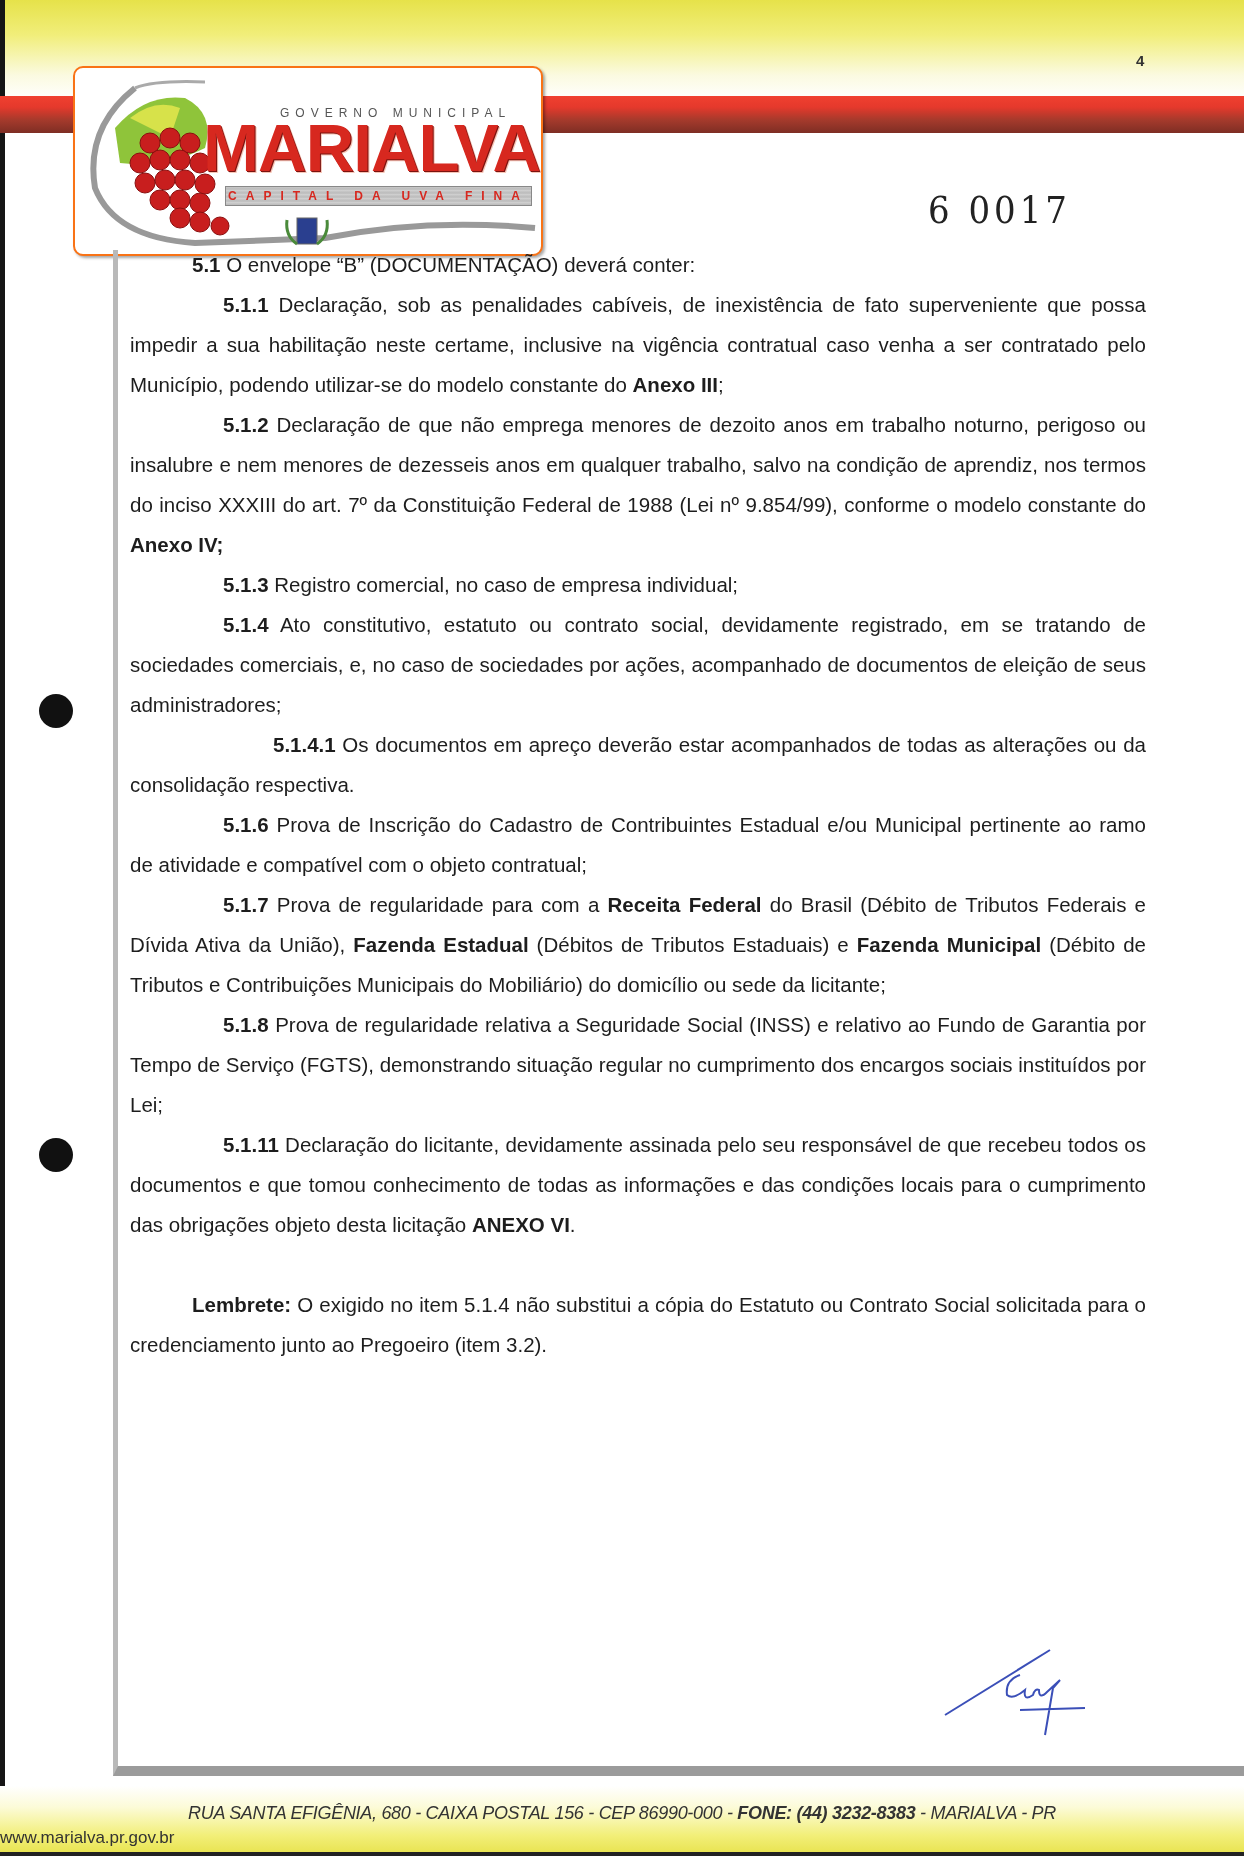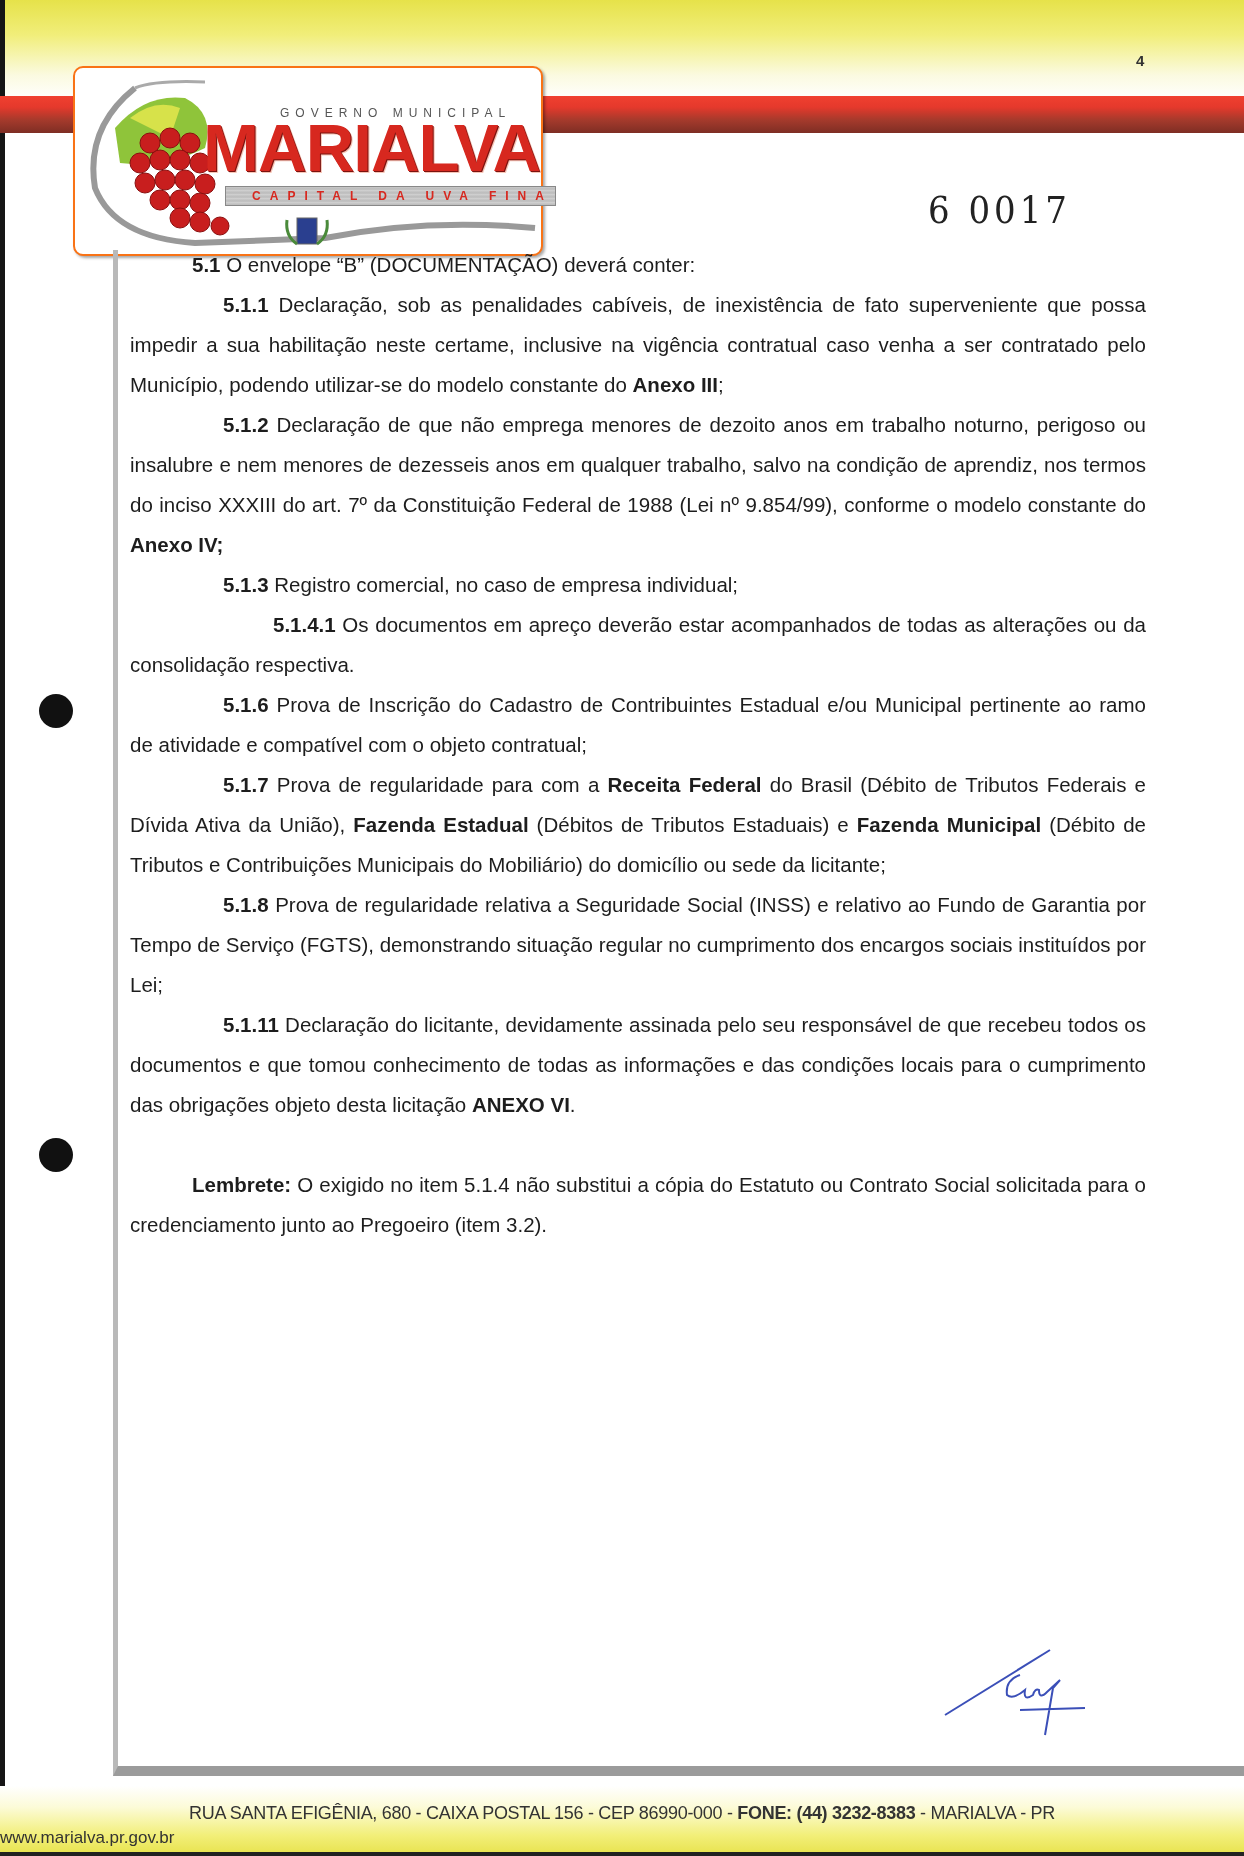--- a/index.html
+++ b/index.html
@@ -39,21 +39,21 @@
   }
   .logo-name {
     position: absolute; left: 128px; top: 42px; font-size: 66px; font-weight: bold; color: #d7281f;
     letter-spacing: -1px; transform: scaleX(1.02); transform-origin: left;
     text-shadow: 1px 1px 0 #7a1310, 2px 2px 0 #f6c6b8;
   }
   .logo-tagline {
     position: absolute; left: 150px; top: 118px; width: 305px; height: 18px;
     background: repeating-linear-gradient(to bottom, #c9c9c9 0, #bbb 2px, #d5d5d5 4px);
     border: 1px solid #888; font-size: 12px; font-weight: bold; color: #d7281f;
-    letter-spacing: 9px; text-align: center; line-height: 18px; padding-left: 24px;
+    letter-spacing: 9px; text-align: center; line-height: 18px;
   }
   .frame {
     position: absolute; left: 113px; top: 250px; width: 1131px; height: 1526px;
     border-left: 5px solid #b9b9b9; border-bottom: 10px solid #9b9b9b;
     box-sizing: border-box;
   }
   .hole {
     position: absolute; width: 34px; height: 34px; border-radius: 50%; background: #111;
   }
   .content {
@@ -69,20 +69,21 @@
   .signature { position: absolute; left: 935px; top: 1640px; }
   .bottom-band {
     position: absolute; left: 0; top: 1786px; width: 1244px; height: 70px;
     background: linear-gradient(to bottom, #ffffff 0%, #fcfbd8 30%, #f2ef7a 70%, #e7e24a 100%);
   }
   .bottom-band .edge { position: absolute; left: 0; bottom: 0; width: 1244px; height: 4px; background: #222; }
   .footer-address {
     position: absolute; left: 0; width: 1244px; top: 1803px; text-align: center;
     font-size: 18px; color: #333; letter-spacing: -0.3px;
     font-family: "Liberation Sans Narrow", "Liberation Sans", sans-serif;
+    font-style: italic;
   }
   .footer-url {
     position: absolute; left: 0; width: 1168px; top: 1828px; text-align: left;
     font-size: 17px; color: #333;
   }
 </style>
 </head>
 <body>
 
 <div class="top-band"></div>
@@ -135,20 +136,21 @@
 
 <div class="content">
   <p class="ind0"><b>5.1</b><span> O envelope “B” (DOCUMENTAÇÃO) deverá conter:</span></p>
 
   <p class="ind1"><b>5.1.1</b><span> Declaração, sob as penalidades cabíveis, de inexistência de fato superveniente que possa impedir a sua habilitação neste certame, inclusive na vigência contratual caso venha a ser contratado pelo Município, podendo utilizar-se do modelo constante do </span><b>Anexo III</b><span>;</span></p>
 
   <p class="ind1"><b>5.1.2</b><span> Declaração de que não emprega menores de dezoito anos em trabalho noturno, perigoso ou insalubre e nem menores de dezesseis anos em qualquer trabalho, salvo na condição de aprendiz, nos termos do inciso XXXIII do art. 7º da Constituição Federal de 1988 (Lei nº 9.854/99), conforme o modelo constante do </span><b>Anexo IV;</b></p>
 
   <p class="ind1"><b>5.1.3</b><span> Registro comercial, no caso de empresa individual;</span></p>
 
+  <p class="ind1"><b>5.1.4</b><span> Ato constitutivo, estatuto ou contrato social, devidamente registrado, em se tratando de sociedades comerciais, e, no caso de sociedades por ações, acompanhado de documentos de eleição de seus administradores;</span></p>
 
   <p class="ind2"><b>5.1.4.1</b><span> Os documentos em apreço deverão estar acompanhados de todas as alterações ou da consolidação respectiva.</span></p>
 
 
   <p class="ind1"><b>5.1.6</b><span> Prova de Inscrição do Cadastro de Contribuintes Estadual e/ou Municipal pertinente ao ramo de atividade e compatível com o objeto contratual;</span></p>
 
   <p class="ind1"><b>5.1.7</b><span> Prova de regularidade para com a </span><b>Receita Federal</b><span> do Brasil (Débito de Tributos Federais e Dívida Ativa da União), </span><b>Fazenda Estadual</b><span> (Débitos de Tributos Estaduais) e </span><b>Fazenda Municipal</b><span> (Débito de Tributos e Contribuições Municipais do Mobiliário) do domicílio ou sede da licitante;</span></p>
 
   <p class="ind1"><b>5.1.8</b><span> Prova de regularidade relativa a Seguridade Social (INSS) e relativo ao Fundo de Garantia por Tempo de Serviço (FGTS), demonstrando situação regular no cumprimento dos encargos sociais instituídos por Lei;</span></p>
 

